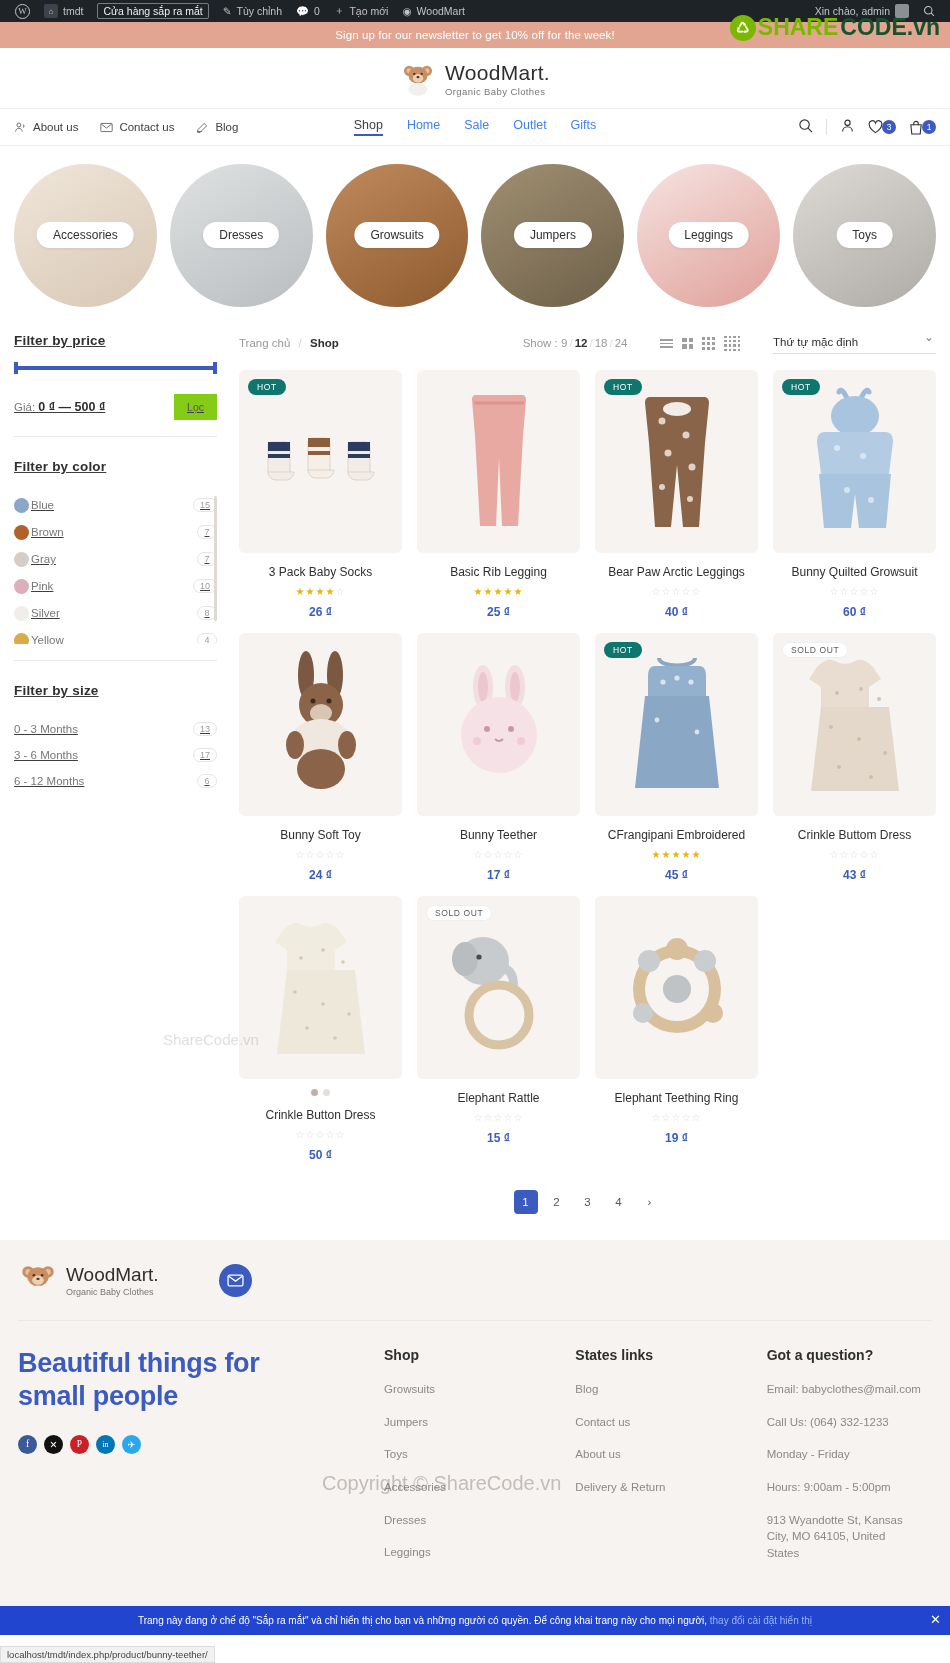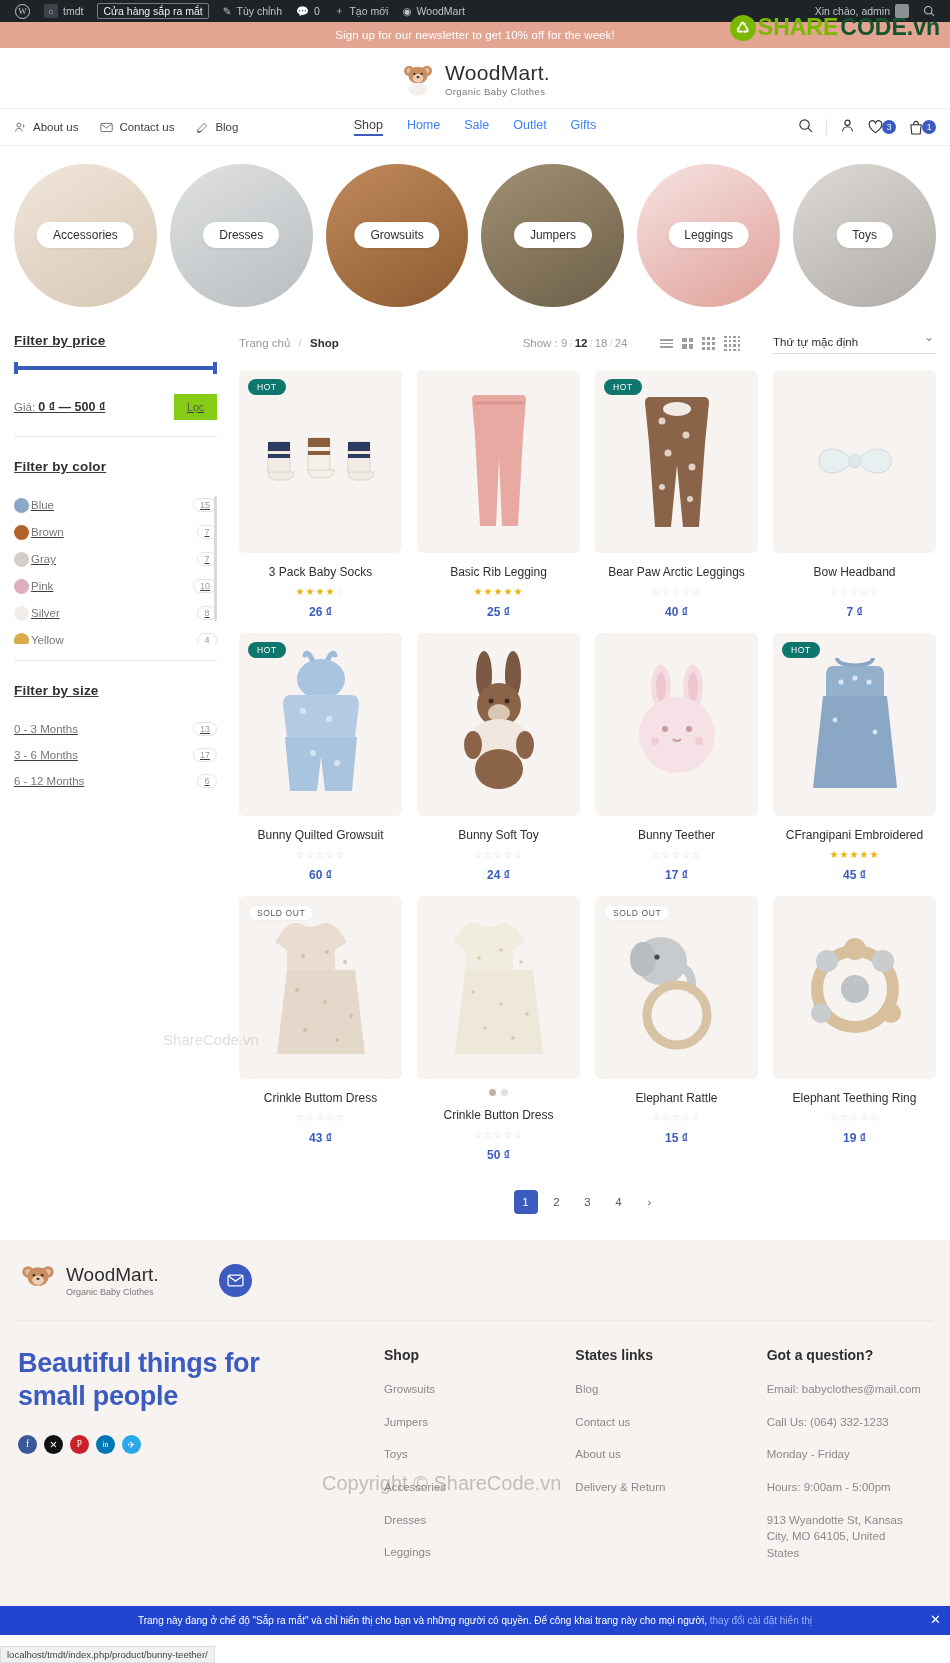--- a/index.html
+++ b/index.html
@@ -575,32 +575,20 @@
                 <circle cx="56" cy="108" r="3"></circle>
             </g>
             <ellipse cx="43" cy="18" rx="14" ry="7" fill="#f2ece6"></ellipse>
           </svg>
         </div>
         <div class="pname">Bear Paw Arctic Leggings</div>
         <div class="stars"><span>☆☆☆☆☆</span></div>
         <div class="price">40 ₫</div>
       </div>
 
-      <div class="card">
-        <div class="thumb">
-          <svg width="120" height="60" viewBox="0 0 120 60">
-            <path d="M58 30c-14-18-34-14-34 0s20 18 34 0z" fill="#e7eff1" stroke="#cfdade"></path>
-            <path d="M62 30c14-18 34-14 34 0s-20 18-34 0z" fill="#e7eff1" stroke="#cfdade"></path>
-            <ellipse cx="60" cy="30" rx="6" ry="7" fill="#dde8eb" stroke="#cfdade"></ellipse>
-          </svg>
-        </div>
-        <div class="pname">Bow Headband</div>
-        <div class="stars"><span>☆☆☆☆☆</span></div>
-        <div class="price">7 ₫</div>
-      </div>
 
       <div class="card">
         <span class="pbadge">HOT</span>
         <div class="thumb">
           <svg width="104" height="150" viewBox="0 0 104 150">
             <path d="M36 6c2-6 8 4 10 12M66 6c-2-6-8 4-10 12" stroke="#9dbada" stroke-width="5" fill="none" stroke-linecap="round"></path>
             <ellipse cx="52" cy="30" rx="24" ry="20" fill="#a8c4de"></ellipse>
             <path d="M22 46h60c6 0 8 4 8 10l-4 32H18l-4-32c0-6 2-10 8-10z" fill="#b3cce3"></path>
             <path d="M16 88h72l-5 54H56l-4-34-4 34H21z" fill="#a8c4de"></path>
             <g fill="#e2ecf5" opacity=".8">

